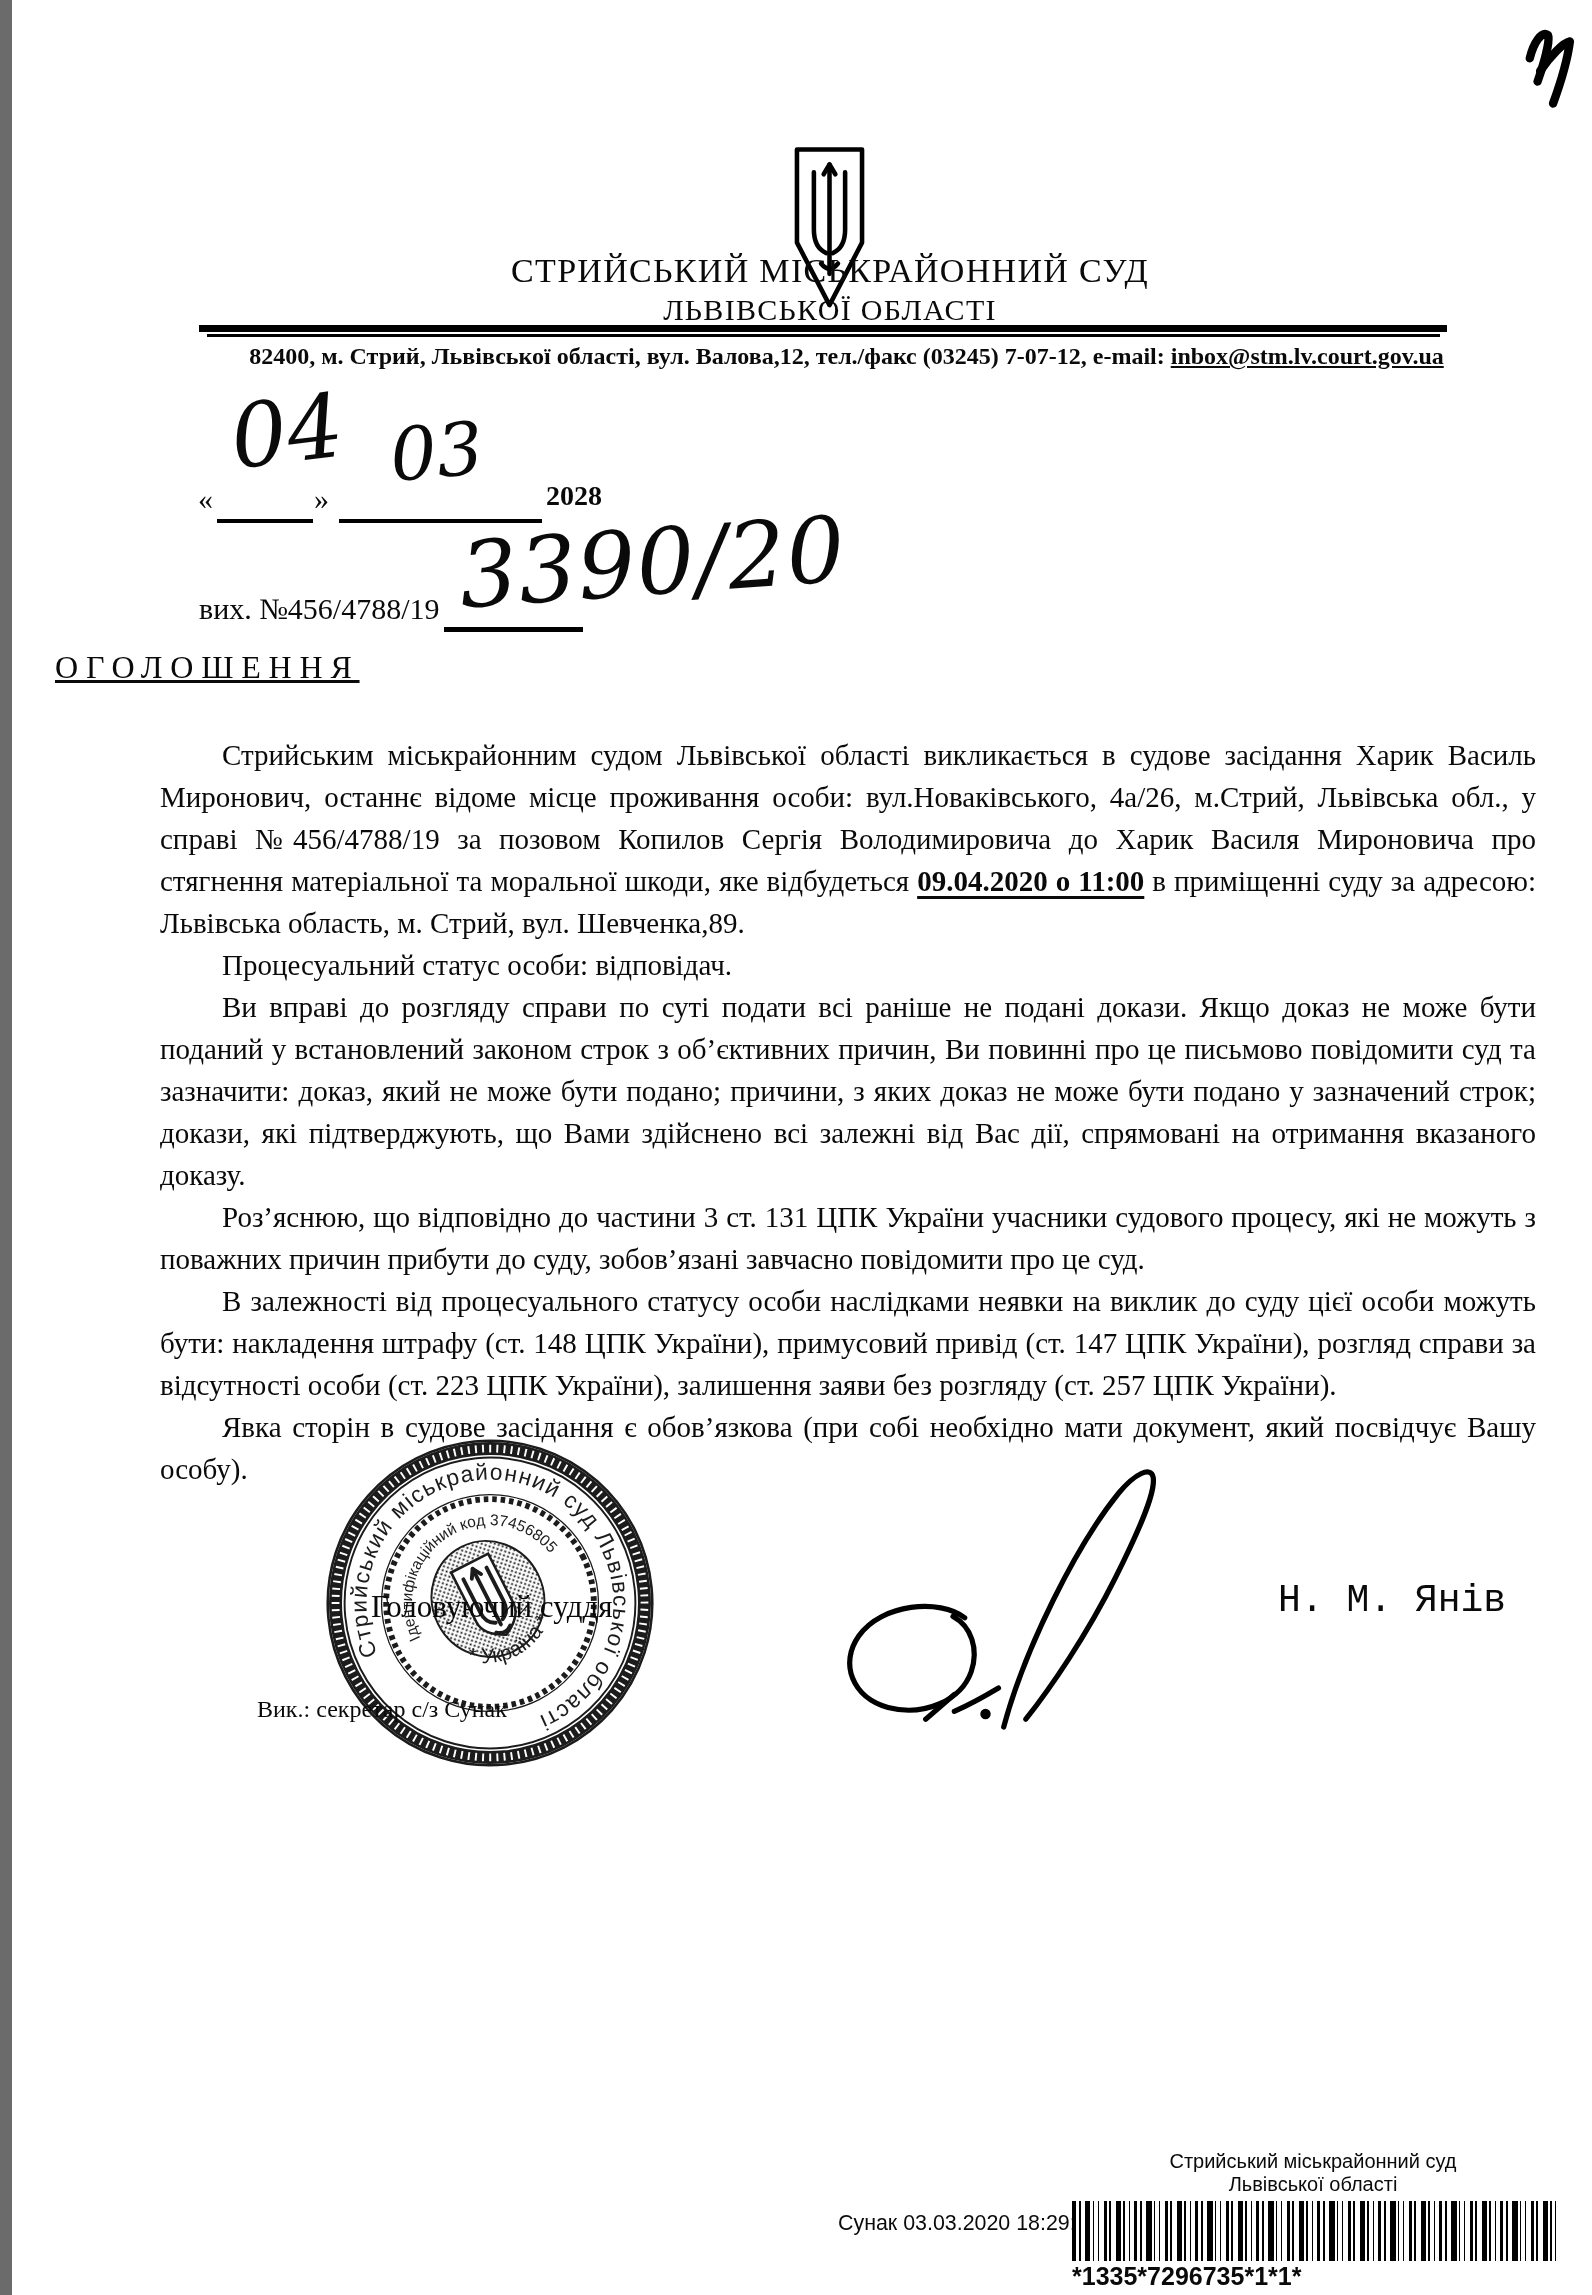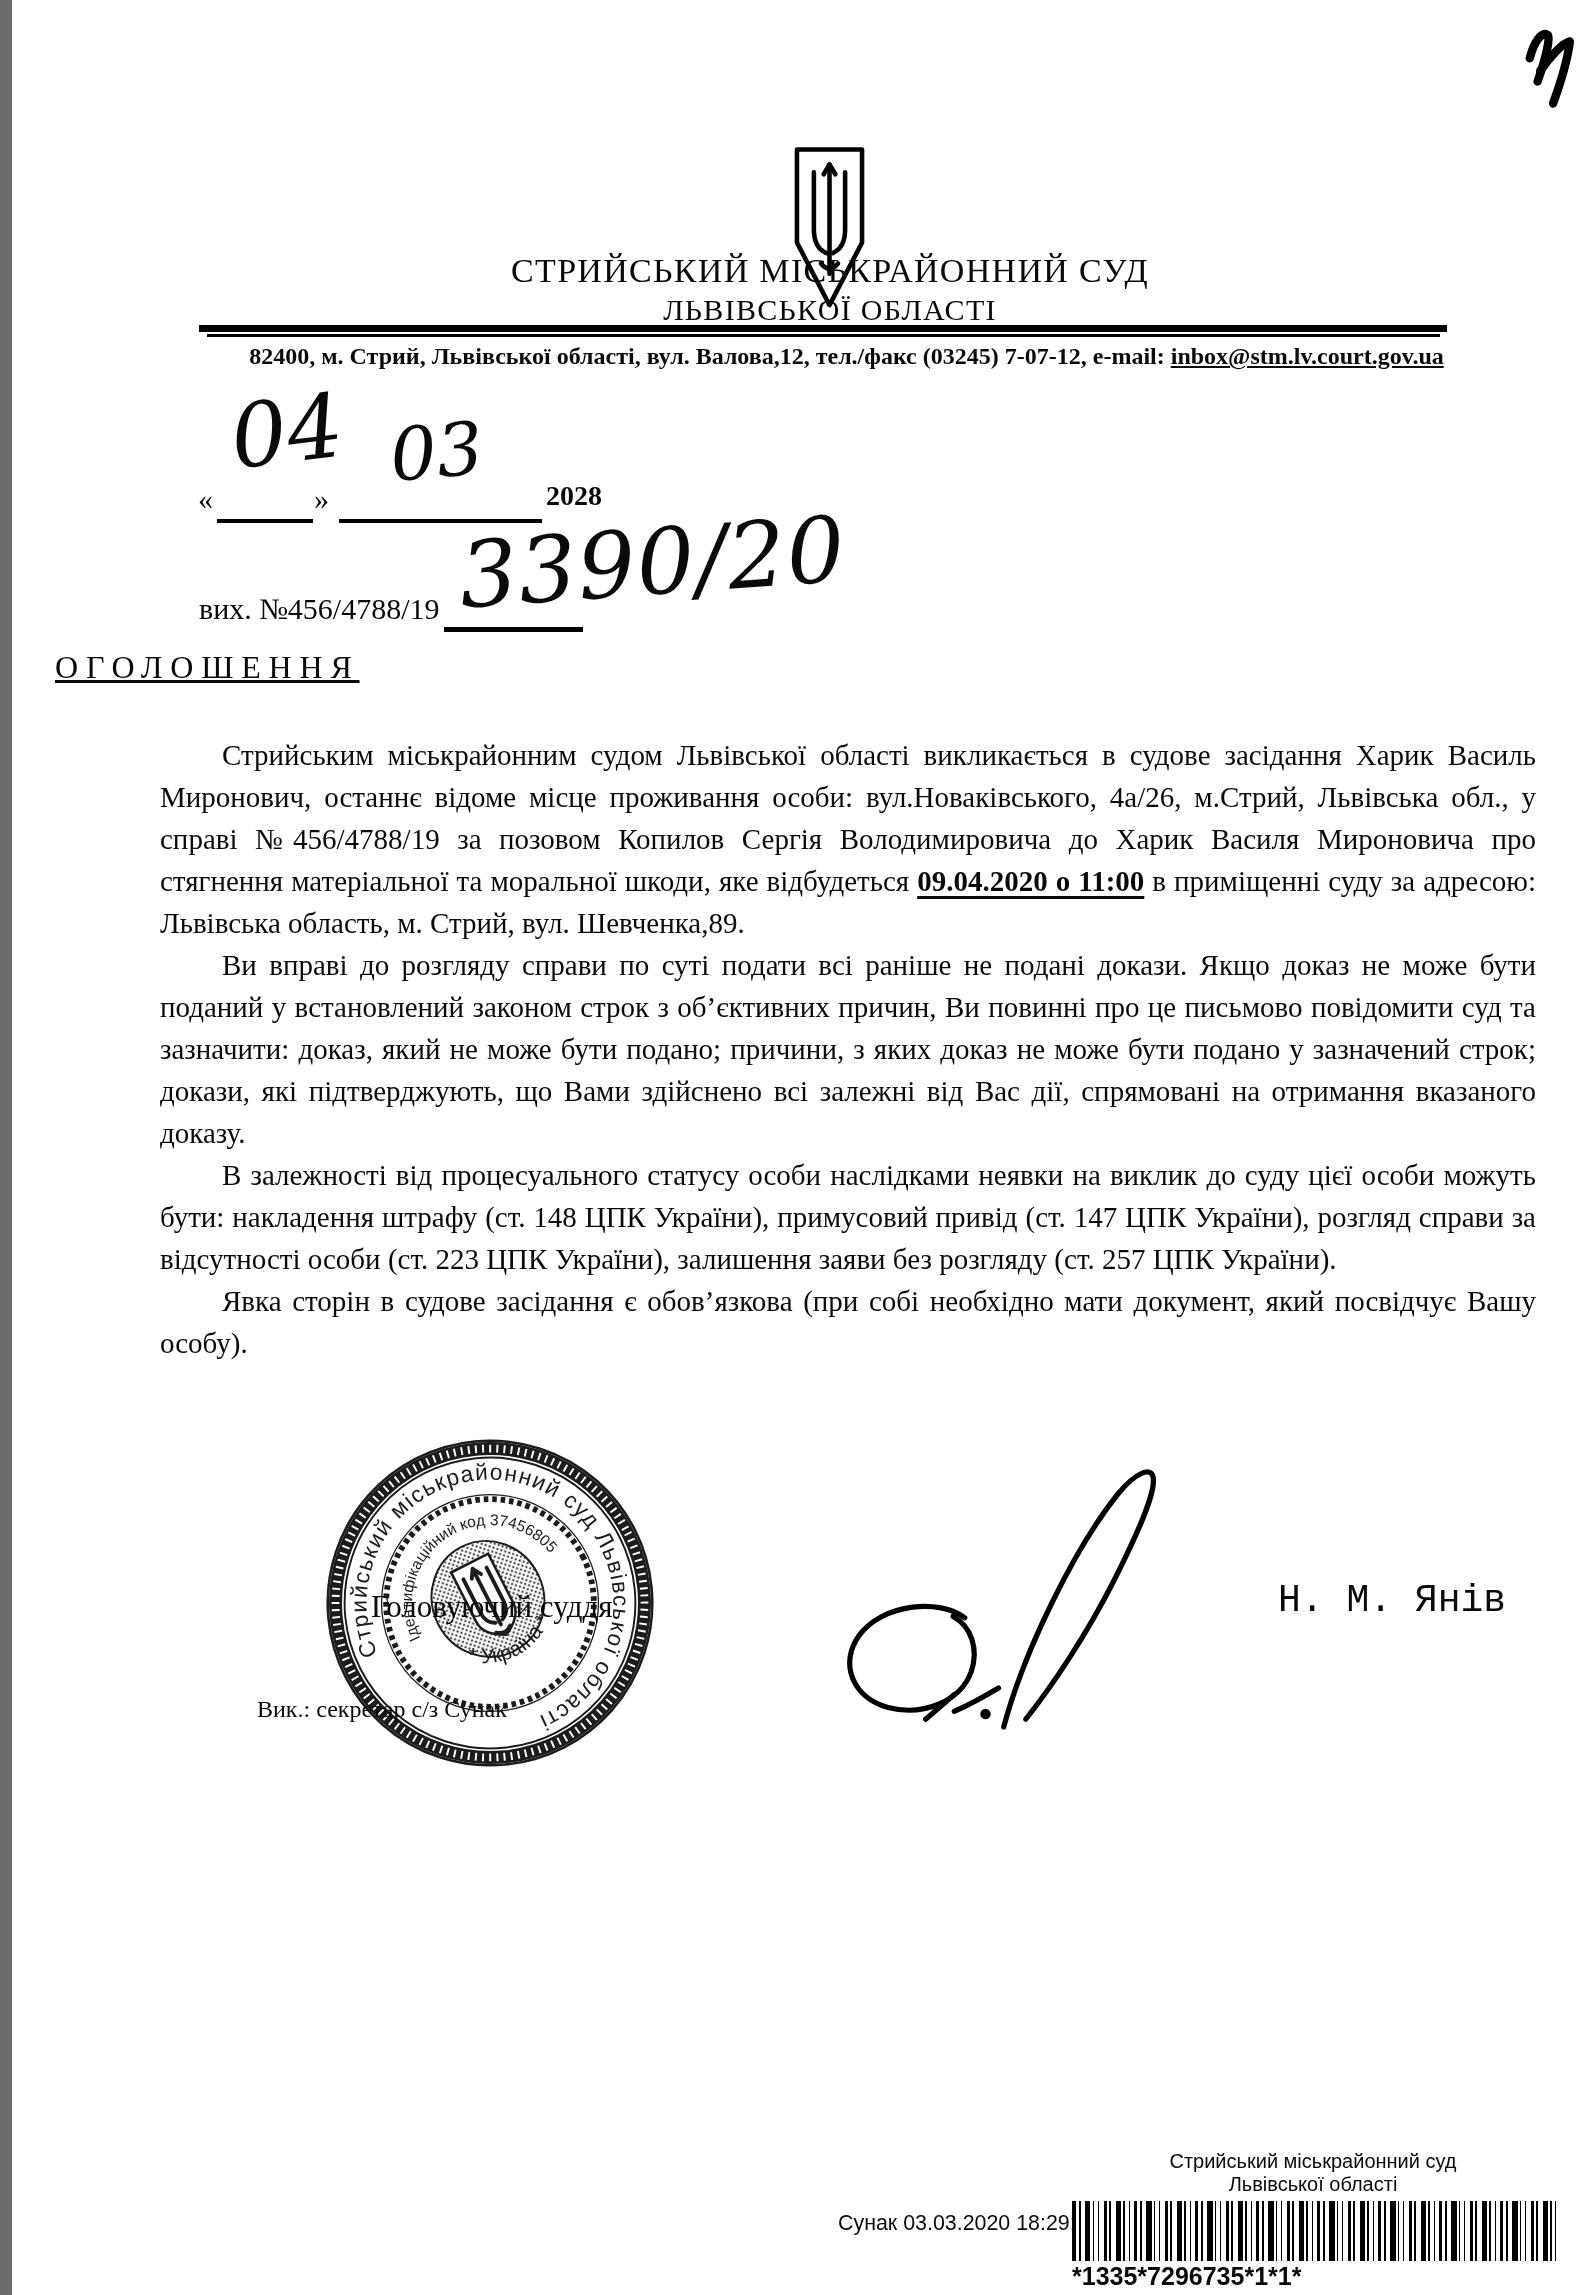--- a/index.html
+++ b/index.html
@@ -99,21 +99,23 @@
   <span class="abs year" style="left:534px;top:480px;">2028</span>
 
   <span class="abs ref-label" style="left:187px;top:592px;">вих. №456/4788/19</span>
   <div class="abs uline" style="left:432px;top:627px;width:139px;height:4.5px;"></div>
   <span class="abs hand" style="left:447px;top:517px;font-size:91px;transform:rotate(-4deg);letter-spacing:1.3px;">3390/20</span>
 
   <div class="abs doc-title">ОГОЛОШЕННЯ</div>
 
   <div class="abs body-text">
     <p><span>Стрийським міськрайонним судом Львівської області викликається в судове засідання Харик Василь Миронович, останнє відоме місце проживання особи: вул.Новаківського, 4а/26,  м.Стрий, Львівська обл., у справі №456/4788/19 за позовом Копилов Сергія Володимировича до Харик Василя Мироновича про стягнення матеріальної та моральної шкоди, яке відбудеться </span><span class="hl">09.04.2020  о 11:00</span><span> в приміщенні суду за адресою: Львівська область, м. Стрий, вул. Шевченка,89.</span></p>
+    <p>Процесуальний статус особи: відповідач.</p>
     <p>Ви вправі до розгляду справи по суті подати всі раніше не подані докази. Якщо доказ не може бути поданий у встановлений законом строк з об’єктивних причин, Ви повинні про це письмово повідомити суд та зазначити: доказ, який не може бути подано; причини, з яких доказ не може бути подано у зазначений строк; докази, які підтверджують, що Вами здійснено всі залежні від Вас дії, спрямовані на отримання вказаного доказу.</p>
+    <p>Роз’яснюю, що відповідно до частини 3 ст. 131 ЦПК України учасники судового процесу, які не можуть з поважних причин прибути до суду, зобов’язані завчасно повідомити про це суд.</p>
     <p>В залежності від процесуального статусу особи наслідками неявки на виклик до суду цієї особи можуть бути: накладення штрафу (ст. 148 ЦПК України), примусовий привід (ст. 147 ЦПК України), розгляд справи за відсутності особи (ст. 223 ЦПК України), залишення заяви без розгляду (ст. 257 ЦПК України).</p>
     <p>Явка сторін в судове засідання є обов’язкова (при собі необхідно мати документ, який посвідчує Вашу особу).</p>
   </div>
 
   <div class="abs seal-wrap">
     <svg width="344" height="344" viewBox="0 0 530 530">
       <defs>
         <pattern id="guill" width="9" height="9" patternUnits="userSpaceOnUse">
           <circle cx="2.5" cy="2.5" r="1.7" fill="#1c1c1c"></circle>
           <circle cx="7" cy="7" r="1.7" fill="#1c1c1c"></circle>

